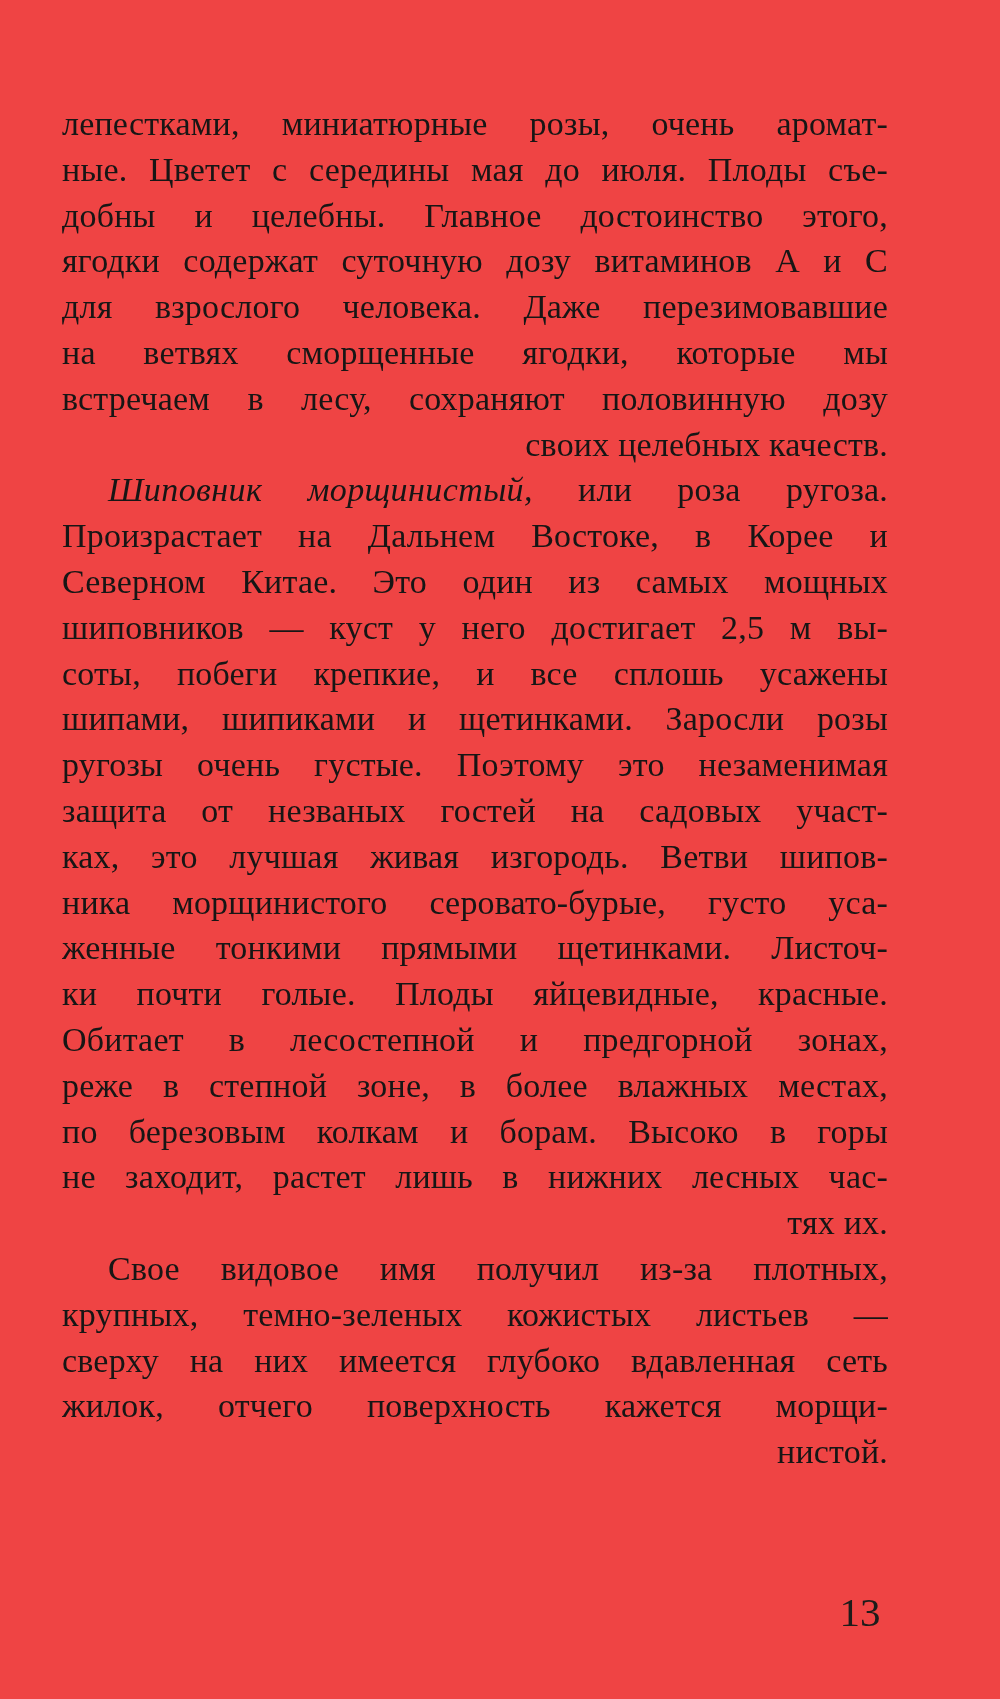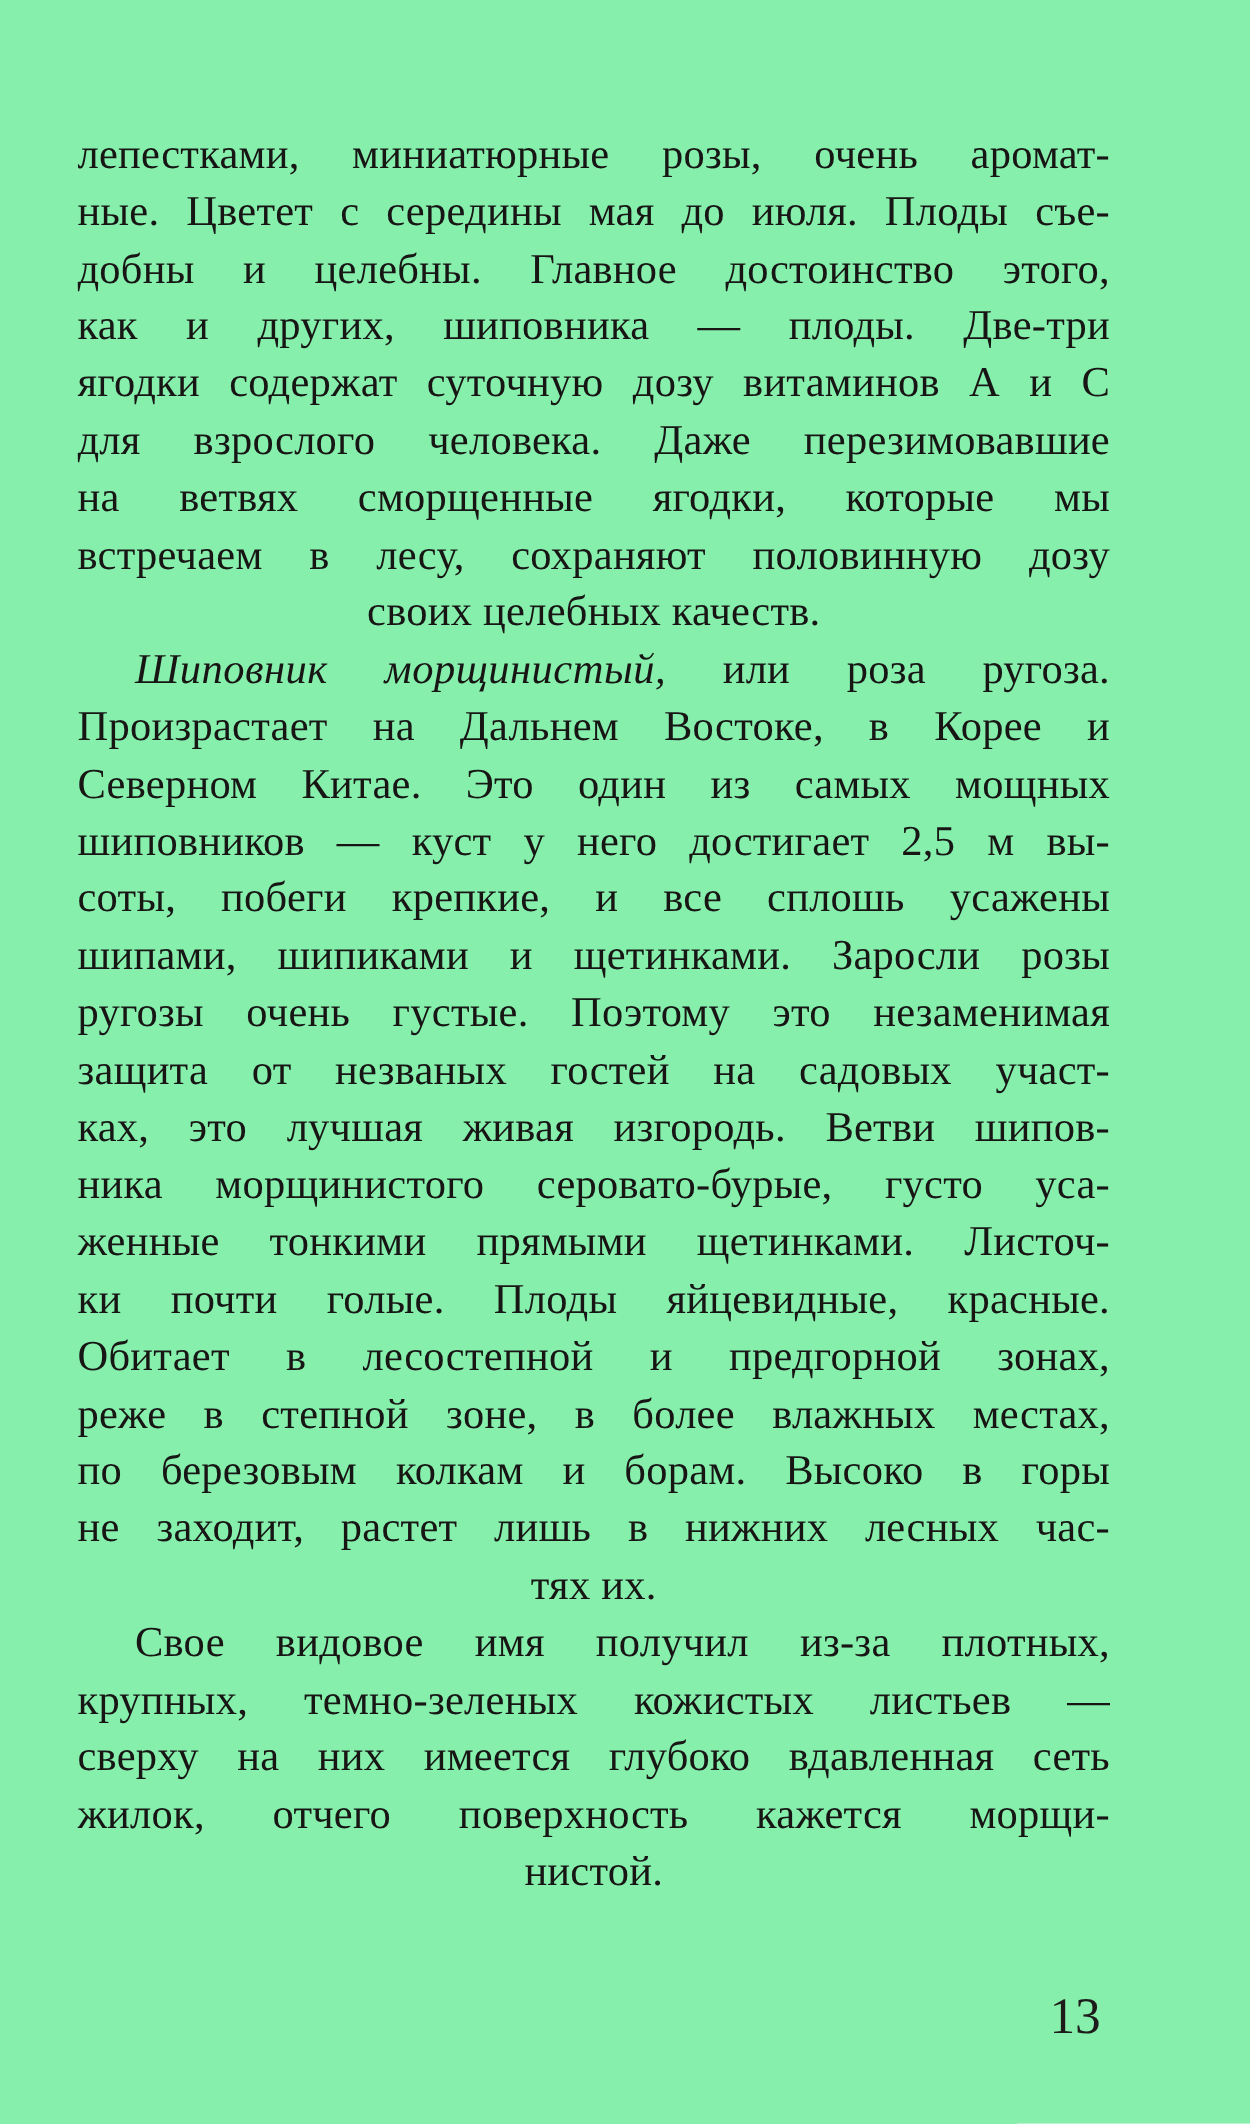--- a/index.html
+++ b/index.html
@@ -4,37 +4,37 @@
 <style>
   html, body {
     margin: 0;
     padding: 0;
     background: #fdfdfa;
   }
   .page {
     position: relative;
     width: 1000px;
     height: 1699px;
-    background: #86efac;
+    background: #ef4444;
     overflow: hidden;
     font-family: "Liberation Serif", "DejaVu Serif", serif;
     color: #171615;
   }
   .text-block {
     position: absolute;
     left: 62px;
     top: 101px;
     width: 826px;
   }
   .line {
     font-size: 34px;
     line-height: 45.8px;
     height: 45.8px;
     overflow: hidden;
-    text-align: center;
+    text-align: right;
     letter-spacing: 0.2px;
   }
   .line.just {
     text-align: justify;
     text-align-last: justify;
   }
   .line.indent {
     text-indent: 46px;
   }
   .lead {
@@ -53,21 +53,20 @@
   }
 </style>
 </head>
 <body>
 
 <div class="page">
   <div class="text-block" id="text-block">
       <div class="line just">лепестками, миниатюрные розы, очень аромат-</div>
       <div class="line just">ные. Цветет с середины мая до июля. Плоды съе-</div>
       <div class="line just">добны и целебны. Главное достоинство этого,</div>
-      <div class="line just">как и других, шиповника — плоды. Две-три</div>
       <div class="line just">ягодки содержат суточную дозу витаминов А и С</div>
       <div class="line just">для взрослого человека. Даже перезимовавшие</div>
       <div class="line just">на ветвях сморщенные ягодки, которые мы</div>
       <div class="line just">встречаем в лесу, сохраняют половинную дозу</div>
       <div class="line">своих целебных качеств.</div>
       <div class="line just indent"><span class="lead">Шиповник морщинистый,</span><span> или роза ругоза.</span></div>
       <div class="line just">Произрастает на Дальнем Востоке, в Корее и</div>
       <div class="line just">Северном Китае. Это один из самых мощных</div>
       <div class="line just">шиповников — куст у него достигает 2,5 м вы-</div>
       <div class="line just">соты, побеги крепкие, и все сплошь усажены</div>

